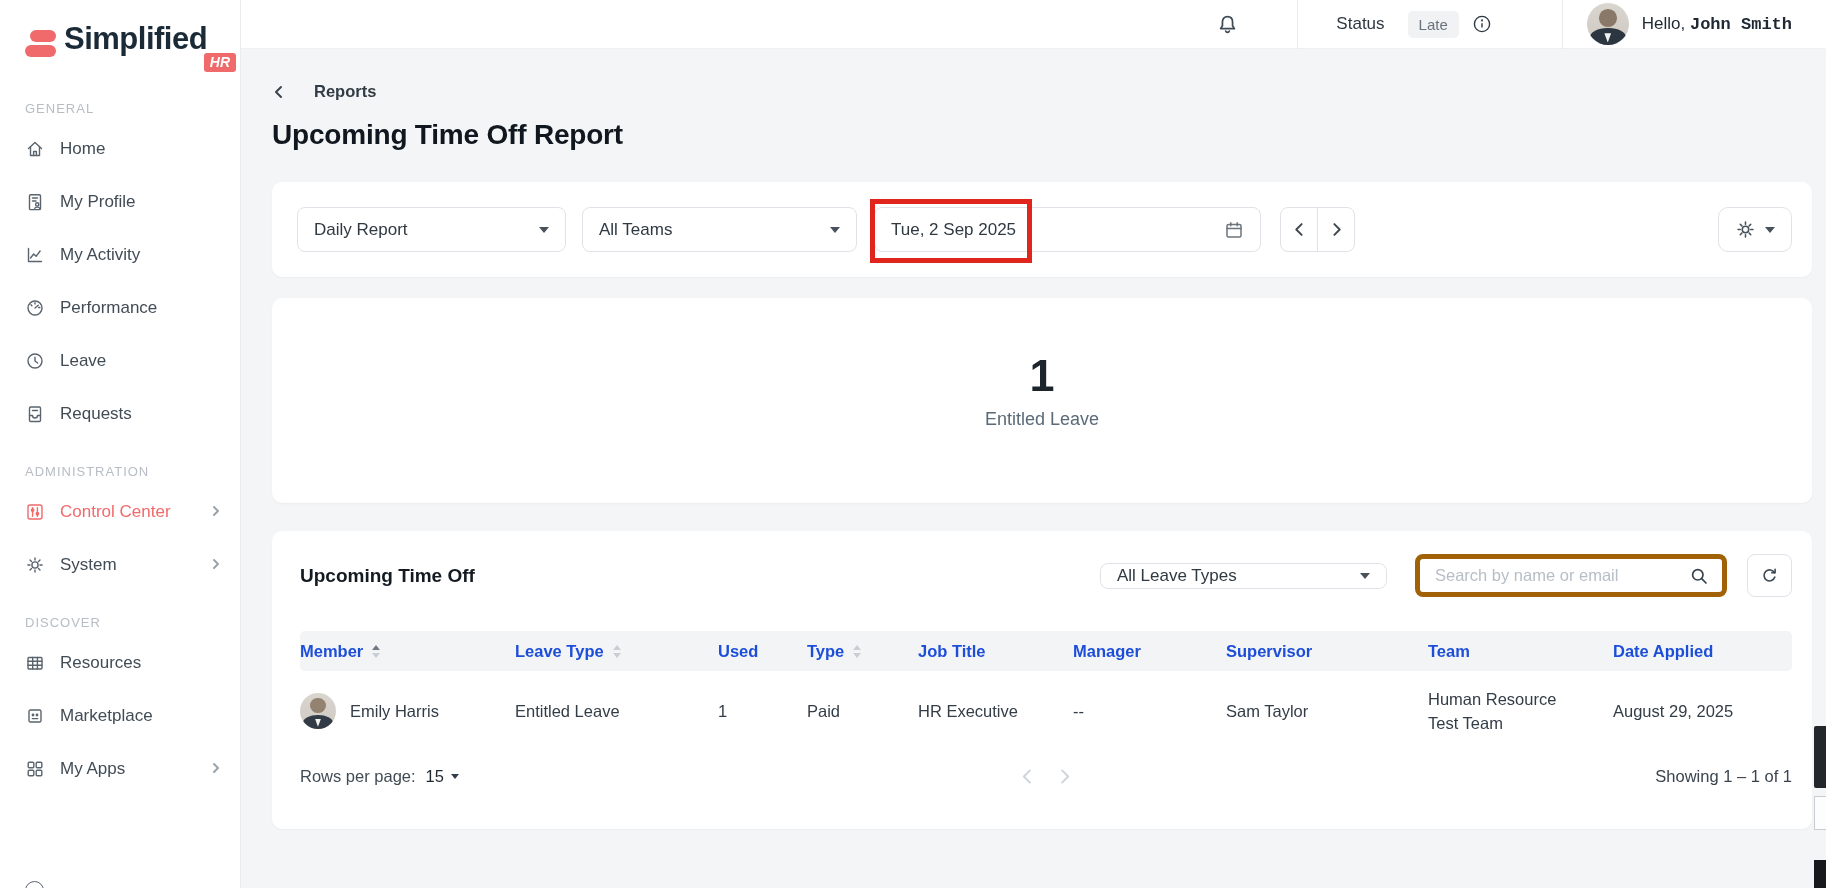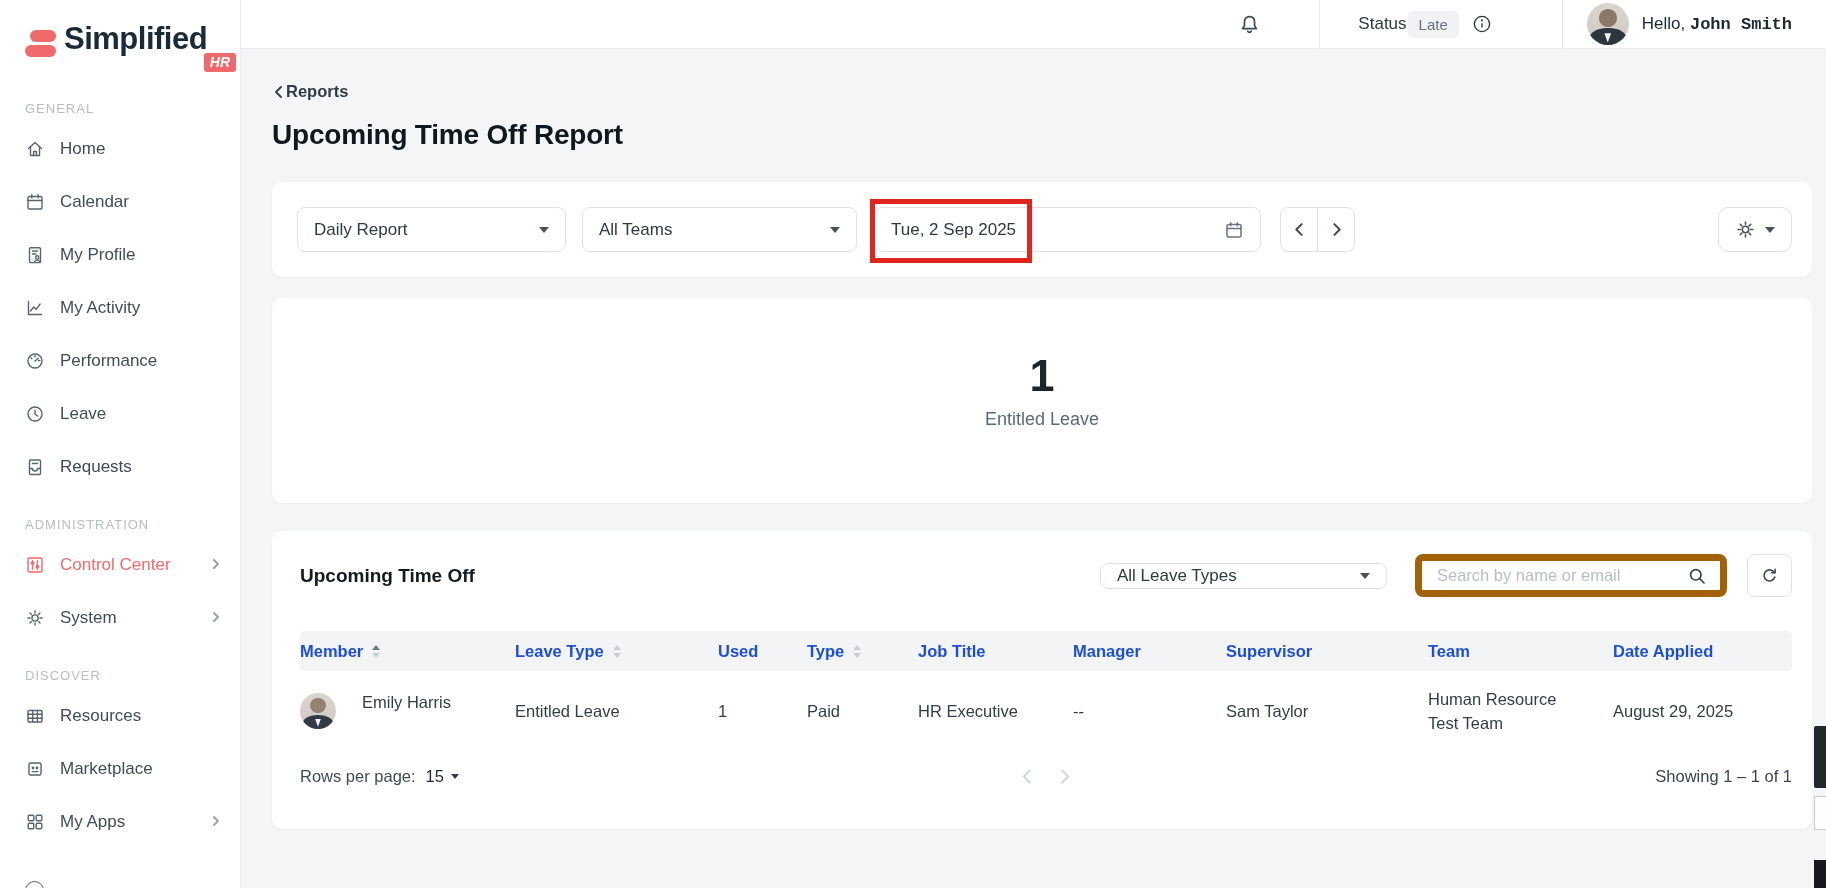--- a/index.html
+++ b/index.html
@@ -28,33 +28,33 @@
   .partial-icon { position:absolute; left:25px; bottom:-12px; width:19px; height:19px; border:1.4px solid #5a646e; border-radius:50%; }
 
   
   .main { flex:1; display:flex; flex-direction:column; background:#f4f5f6; position:relative; }
   .topbar { height:49px; background:#fff; display:flex; align-items:center; border-bottom:1px solid #eef0f1; }
   .topbar .spacer { flex:1; }
   .icon-btn { background:none; border:none; cursor:pointer; display:flex; align-items:center; }
   .bell svg { width:23px; height:23px; stroke:#3f4a54; fill:none; stroke-width:1.5; stroke-linecap:round; stroke-linejoin:round; }
   .v-div { width:1px; height:49px; background:#e8eaec; }
   .status-label { font-size:17px; color:#2e3842; margin-left:38px; }
-  .status-badge { margin-left:1px; background:#f1f2f4; color:#6a737d; font-size:15px; padding:5px 11px; border-radius:5px; }
+  .status-badge { margin-left:23px; background:#f1f2f4; color:#6a737d; font-size:15px; padding:5px 11px; border-radius:5px; }
   .info-btn { margin-left:13px; margin-right:70px; }
   .info-btn svg { width:20px; height:20px; stroke:#2e3842; fill:none; stroke-width:1.4; }
   .user-wrap { display:flex; align-items:center; margin-left:24px; padding-right:34px; cursor:pointer; }
   .avatar { width:42px; height:42px; border-radius:50%; position:relative; overflow:hidden; background:linear-gradient(180deg,#d9d5cf 0%,#cfcac2 100%); flex-shrink:0; }
   .avatar .head { position:absolute; width:42%; height:42%; border-radius:50%; background:#8a7868; top:14%; left:29%; }
   .avatar .torso { position:absolute; width:86%; height:46%; border-radius:48% 48% 0 0; background:#2c3640; bottom:-6%; left:7%; }
   .avatar .collar { position:absolute; width:16%; height:22%; background:#f2f2f0; bottom:6%; left:42%; clip-path:polygon(0 0,100% 0,50% 100%); }
   .greeting { font-size:17px; color:#1f2933; margin-left:13px; white-space:nowrap; }
   .greeting b { font-weight:700;font-family:Liberation Mono, monospace; }
 
   .content { padding:33px 0 0 31px; position:relative; }
-  .breadcrumb { display:flex; align-items:center; gap:0; cursor:pointer; }
+  .breadcrumb { display:flex; align-items:center; gap:28px; cursor:pointer; }
   .breadcrumb svg { width:14px; height:14px; stroke:#3a444e; stroke-width:2; fill:none; stroke-linecap:round; stroke-linejoin:round; }
   .breadcrumb-label { font-size:16.5px; font-weight:700; color:#323c46; }
   .page-title { font-size:28px; font-weight:700; color:#10171e; margin-top:18px; letter-spacing:-0.2px; }
 
   .card { background:#fff; border-radius:10px; width:1540px; box-shadow:0 1px 2px rgba(16,24,40,0.04); }
 
   
   .filter-card { margin-top:31px; height:95px; padding:25px 20px 25px 25px; display:flex; align-items:center; position:relative; }
   .select { height:45px; background:#fff; border:1px solid #dfe3e8; border-radius:8px; display:flex; align-items:center; justify-content:space-between; padding:0 16px; font-size:17px; color:#2f3942; cursor:pointer; }
   .caret { width:0; height:0; border-left:5.5px solid transparent; border-right:5.5px solid transparent; border-top:6px solid #49525b; }
@@ -76,38 +76,38 @@
   .section-title { font-size:19px; font-weight:700; color:#131a21; }
   .stat-block { text-align:center; margin-top:24px; }
   .stat-value { font-size:45px; font-weight:700; color:#1c242c; line-height:48px; }
   .stat-label { font-size:18px; color:#5b6a78; margin-top:9px; }
 
   
   .timeoff-card { margin-top:28px; height:298px; padding:23px 20px 0 28px; display:flex; flex-direction:column; }
   .to-header { display:flex; align-items:center; }
   .to-controls { margin-left:auto; display:flex; align-items:center; }
   .w-leave { width:287px; height:26px; }
-  .search-box { width:312px; height:43px; margin-left:28px; border:7px solid #a16207; border-radius:8px; background:#fff; display:flex; align-items:center; padding:0 13px 0 15px; }
+  .search-box { width:312px; height:43px; margin-left:28px; border:5px solid #a16207; border-radius:8px; background:#fff; display:flex; align-items:center; padding:0 13px 0 15px; }
   .search-box input { border:none; outline:none; flex:1; font-size:16.5px; font-family:"Liberation Sans",sans-serif; color:#2f3942; background:transparent; }
   .search-box input::placeholder { color:#b7bec6; }
   .search-box svg { width:20px; height:20px; stroke:#38424c; stroke-width:1.7; fill:none; stroke-linecap:round; }
   .refresh-btn { width:45px; height:43px; margin-left:20px; border:1px solid #dfe3e8; border-radius:8px; background:#fff; display:flex; align-items:center; justify-content:center; cursor:pointer; }
   .refresh-btn svg { width:19px; height:19px; stroke:#3e4850; stroke-width:1.7; fill:none; stroke-linecap:round; stroke-linejoin:round; }
 
   .table { margin-top:34px; }
   .t-row { display:grid; grid-template-columns:215px 203px 89px 111px 155px 153px 202px 185px 1fr; align-items:center; }
   .t-head { background:#f3f4f6; height:40px; border-radius:5px; }
   .t-head .th { font-size:16.5px; font-weight:700; color:#1d4ed8; display:flex; align-items:center; gap:9px; }
   .t-head .th:first-child { padding-left:0; }
   .sort { display:inline-flex; flex-direction:column; gap:3px; cursor:pointer; }
   .sort .up { width:0; height:0; border-left:4.5px solid transparent; border-right:4.5px solid transparent; border-bottom:5px solid #c9ced4; }
   .sort .down { width:0; height:0; border-left:4.5px solid transparent; border-right:4.5px solid transparent; border-top:5px solid #c9ced4; }
   .sort.asc .up { border-bottom-color:#6f7a84; }
   .t-body-row { height:80px; font-size:16.5px; color:#333d47; }
-  .member-cell { display:flex; align-items:flex-start; gap:26px; }
+  .member-cell { display:flex; align-items:center; gap:14px; }
   .avatar-sm { width:36px; height:36px; }
   .avatar-sm .head { background:#93826f; }
   .avatar-sm .torso { background:#323b45; }
   .team-cell { max-width:150px; line-height:24px; }
 
   .t-footer { display:flex; align-items:center; height:40px; margin-top:5px; position:relative; }
   .rpp { display:flex; align-items:center; font-size:16.5px; color:#414b55; }
   .rpp-value { display:flex; align-items:center; gap:7px; margin-left:10px; color:#1f2831; cursor:pointer; font-weight:400; }
   .rpp-value .caret { border-top-color:#333d47; border-left-width:4.5px; border-right-width:4.5px; border-top-width:5px; }
   .page-nav { position:absolute; left:50%; transform:translateX(-50%); display:flex; gap:20px; }
@@ -141,29 +141,20 @@
 
       <div class="nav-item">
         <span class="nav-icon">
             <svg viewBox="0 0 20 20">
               <path d="M3.5 9.5 10 3.5l6.5 6"></path>
               <path d="M5.5 8.2v8.3h9V8.2"></path>
               <path d="M8.6 16.5v-4h2.8v4"></path>
             </svg>
           </span>
         <span>Home</span>
-      </div>
-      <div class="nav-item">
-        <span class="nav-icon">
-            <svg viewBox="0 0 20 20">
-              <rect x="3" y="4.5" width="14" height="12.5" rx="1.5"></rect>
-              <path d="M3 8.5h14M6.8 2.8v3M13.2 2.8v3"></path>
-            </svg>
-          </span>
-        <span>Calendar</span>
       </div>
       <div class="nav-item">
         <span class="nav-icon">
             <svg viewBox="0 0 20 20">
               <rect x="4.5" y="2.8" width="11" height="14.8" rx="1.2"></rect>
               <path d="M7.5 6h5M7.5 9h3.5"></path>
               <circle cx="12.2" cy="12.4" r="1.6"></circle>
               <path d="M9.7 16.3c.4-1.6 4.6-1.6 5 0"></path>
             </svg>
           </span>

